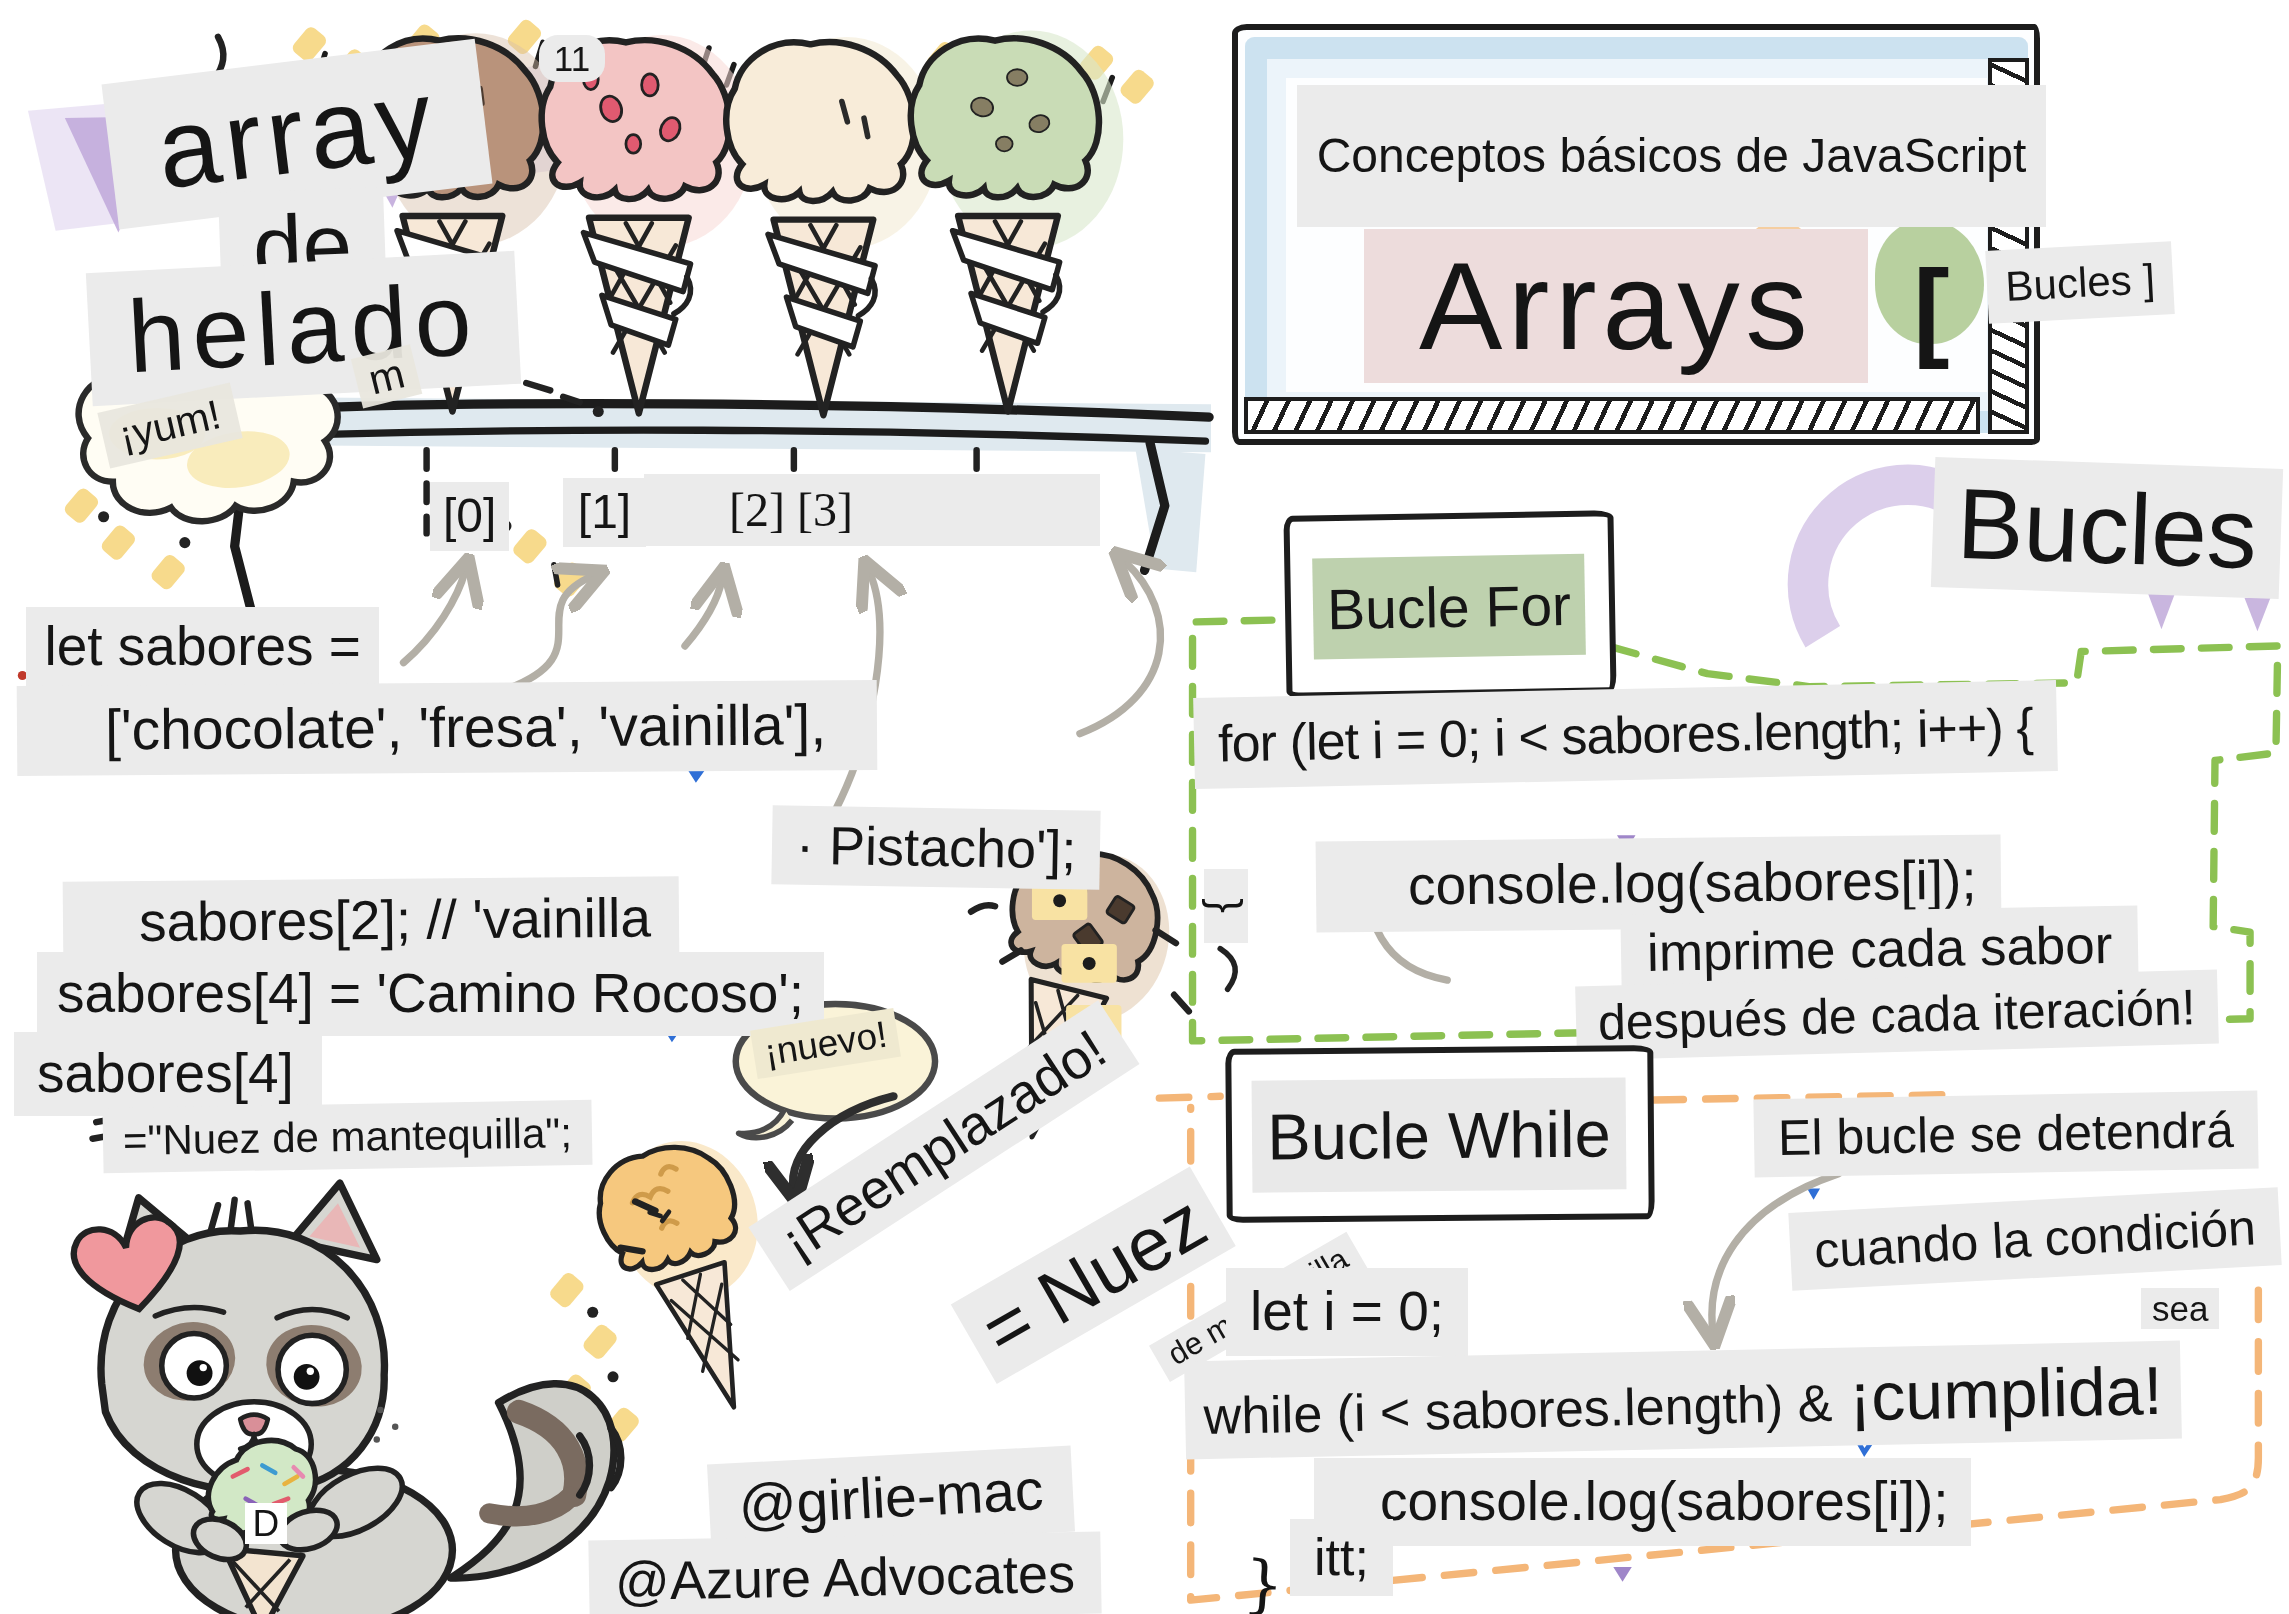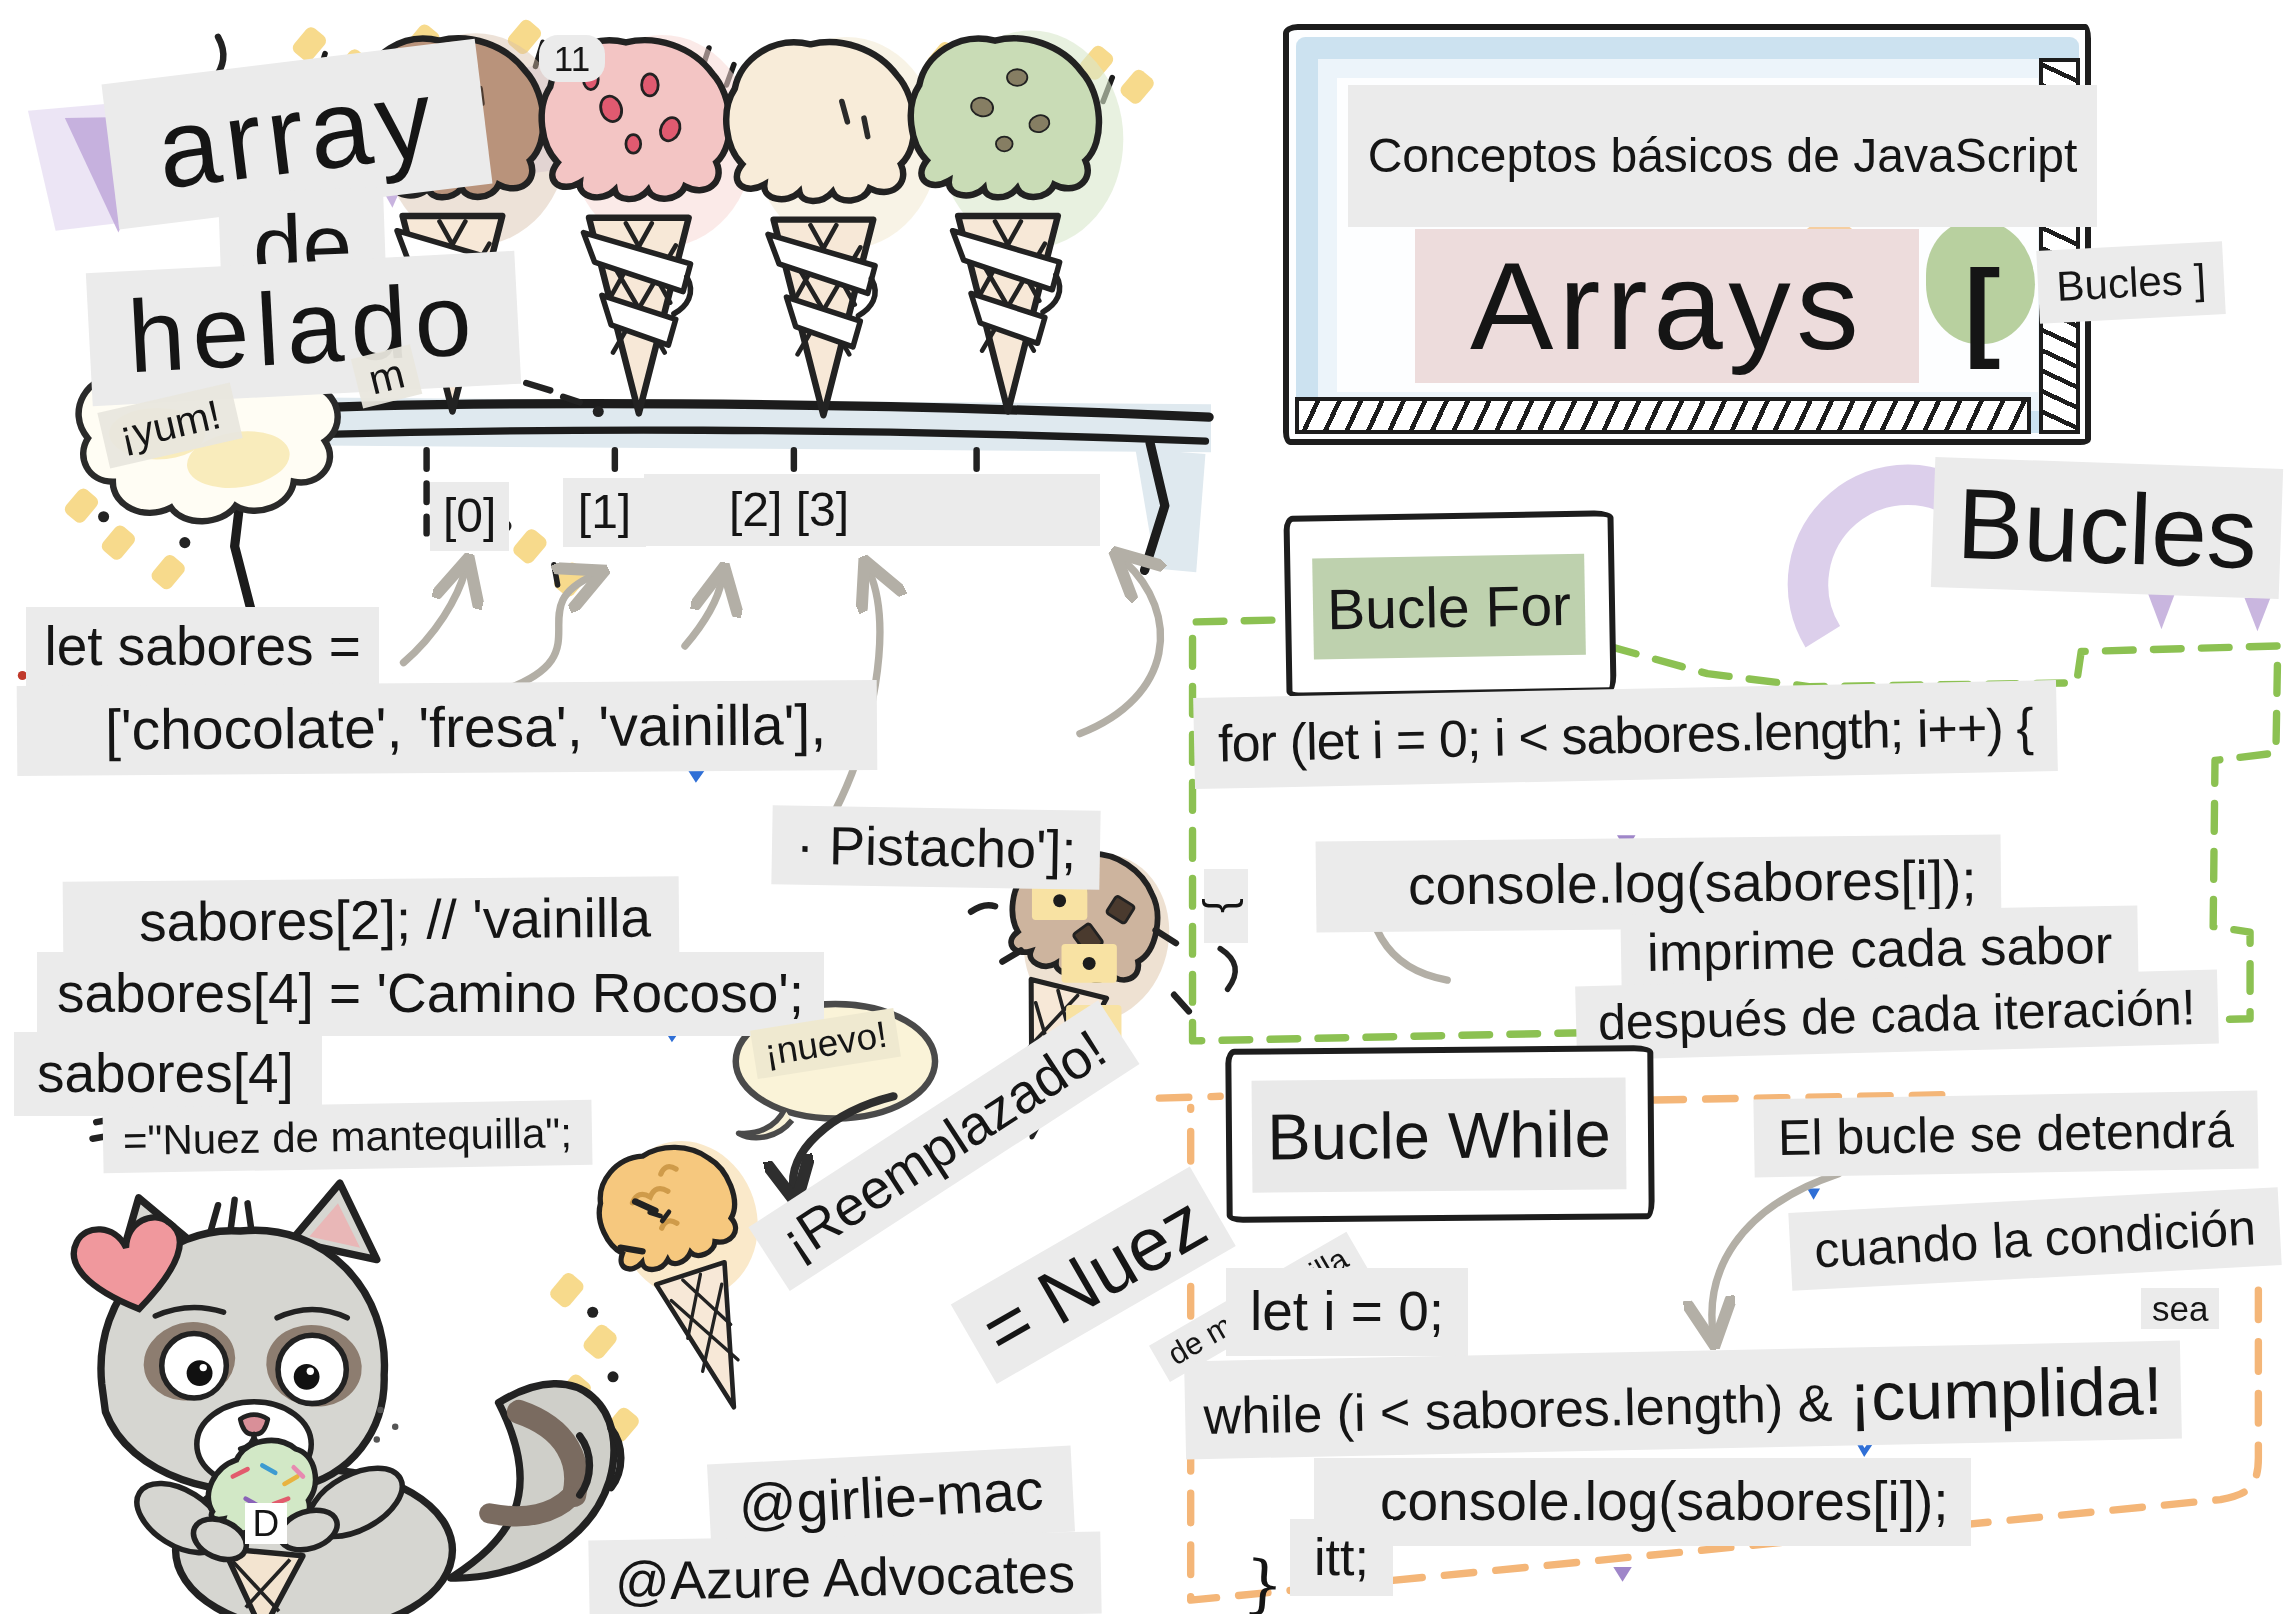--- a/index.html
+++ b/index.html
@@ -18,40 +18,40 @@
   .p-array{ left:109px; top:61px; font-size:111px; letter-spacing:5.5px; padding:11px 48px; transform:rotate(-7deg); }
   .p-de{ left:220px; top:190px; font-size:89px; padding:7.4px 33px; transform:rotate(-2deg); }
   .p-helado{ left:89px; top:262px; font-size:102px; letter-spacing:7.4px; padding:9.2px 39px; transform:rotate(-3deg); }
   .p-m{ left:356px; top:351px; font-size:42px; padding:1.8px 13px; transform:rotate(-14deg); }
   .p-yum{ left:102px; top:397px; font-size:41px; padding:5.5px 16.6px; transform:rotate(-13deg); }
   .p-11{ left:539px; top:35px; font-size:35px; padding:3.7px 14.8px;border-radius:19px; }
   
   .idx{ font-size:48px; }
   .idx0{ left:430px; top:482px; padding:7.4px 13px; }
   .idx1{ left:563px; top:478px; padding:7.4px 14.8px; }
-  .idx23{ left:644px; top:474px; width:456px; padding:9.2px 0; text-indent:85px; }
+  .idx23{ left:644px; top:474px; width:456px; padding:9.2px 0; text-indent:85px;font-family:Liberation Serif, serif; }
   
   .code{ font-size:55px; }
   .c-let{ left:26px; top:607px; padding:9.2px 18.5px; }
   .c-arr{ left:16.6px; top:683px; font-size:57px; padding:13px 51px 13px 88px; transform:rotate(-0.4deg); }
   .c-pist{ left:772px; top:808px; font-size:54px; padding:9.2px 24px; transform:rotate(1deg); }
   .c-s2{ left:63px; top:879px; padding:11px 28px 11px 76px; transform:rotate(-0.5deg); }
   .c-s4{ left:37px; top:952px; padding:11px 20px; }
   .c-s4b{ left:14px; top:1032px; padding:11px 28px 11px 23px; }
   .c-nuez{ left:103px; top:1104px; font-size:42px; padding:9.2px 20px; transform:rotate(-1deg); }
   
   .p-nuevo{ left:753px; top:1019px; font-size:37px; padding:3.7px 11px; background:#efe9d0; transform:rotate(-9deg); }
   .p-reempl{ left:790px; top:1215px; font-size:55px; padding:7.4px 22px; transform:rotate(-33deg); transform-origin:left bottom; }
   .p-nuez2{ left:997px; top:1292px; font-size:76px; padding:3.7px 16.6px; transform:rotate(-30deg); transform-origin:left bottom; }
   .p-mant{ left:1170px; top:1340px; font-size:31px; padding:3.7px 13px; transform:rotate(-30deg); transform-origin:left bottom; }
   .p-D{ left:245px; top:1503px; font-size:37px; padding:0 7.4px; background:#fff; }
   .p-girlie{ left:709px; top:1455px; font-size:57px; padding:11px 29.5px; transform:rotate(-3deg); }
   .p-azure{ left:589px; top:1536px; font-size:54px; padding:11px 26px; transform:rotate(-1deg); }
   
-  .banner{ position:absolute; left:1283px; top:24px; width:808px; height:421px;
+  .banner{ position:absolute; left:1232px; top:24px; width:808px; height:421px;
     border:6.5px solid #1d1d1d; border-radius:14.8px 5.5px 11px 7.4px / 9.2px 14.8px 5.5px 13px; background:#fdfeff; }
   .banner-blue{ position:absolute; inset:6.5px; border-radius:9.2px;
     box-shadow:inset 0 0 0 22px rgba(178,211,231,.55), inset 0 0 0 41px rgba(178,211,231,.22); }
   .hatch-bottom{ position:absolute; left:5.5px; right:54px; bottom:5.5px; height:37px;
     border:4.6px solid #1d1d1d; background:repeating-linear-gradient(115deg,#fff 0 14.8px,#1d1d1d 14.8px 19.4px); }
   .hatch-right{ position:absolute; top:28px; right:5.5px; bottom:5.5px; width:41px;
     border:4.6px solid #1d1d1d; background:repeating-linear-gradient(25deg,#fff 0 14px,#1d1d1d 14px 18.5px); }
   .blob{ position:absolute; border-radius:50%; }
   .blob-green{ left:637px; top:190px; width:109px; height:124px; background:#a6c487; opacity:.8; border-radius:46% 54% 50% 50%; }
   .blob-orange{ left:509px; top:190px; width:63px; height:59px; background:#f3c690; opacity:.85; }

